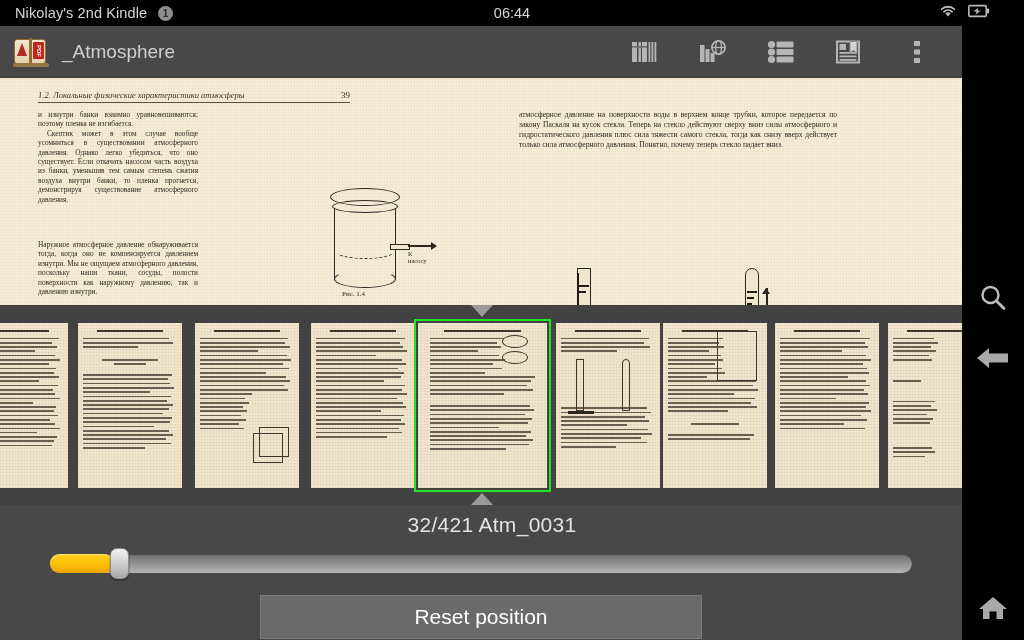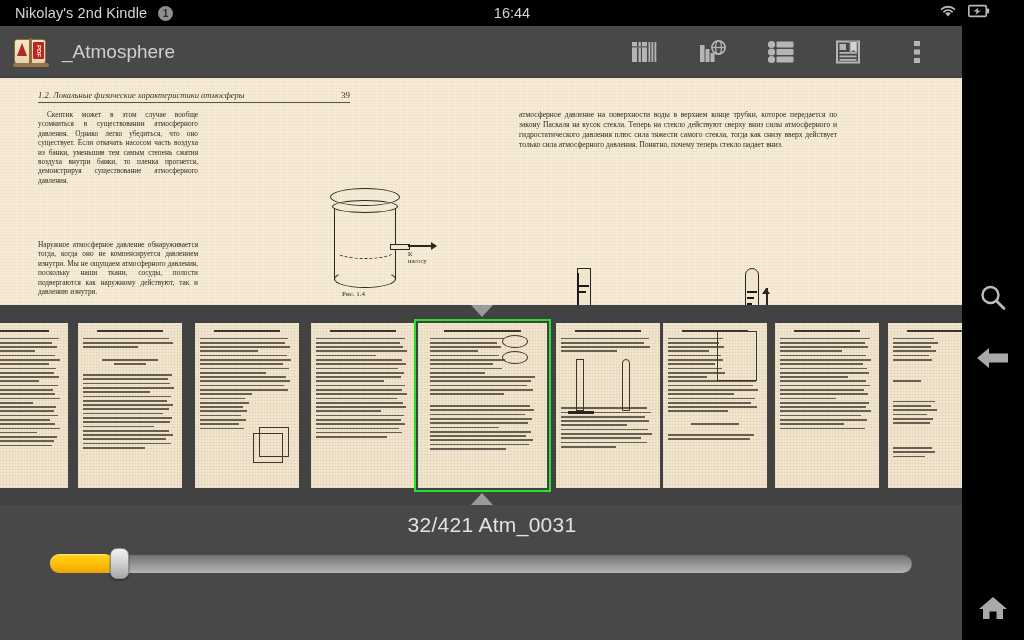--- a/index.html
+++ b/index.html
@@ -256,21 +256,21 @@
   .nb-home   { top: 556px; }
 </style>
 </head>
 <body>
 
 <div id="app">
 
   <div class="statusbar">
     <span class="sb-title">Nikolay's 2nd Kindle</span>
     <span class="sb-badge">1</span>
-    <span class="sb-clock">16:44</span>
+    <span class="sb-clock">06:44</span>
     <span class="sb-right">
       <span>
         <svg width="18" height="14" viewBox="0 0 18 14">
           <path d="M9 12.6 L6.2 9.2 A4.6 4.6 0 0 1 11.8 9.2 Z" fill="#b9b9b9"></path>
           <path d="M2.6 5.2 A9.6 9.6 0 0 1 15.4 5.2" stroke="#b9b9b9" stroke-width="1.8" fill="none" stroke-linecap="round"></path>
           <path d="M4.9 7.7 A6.2 6.2 0 0 1 13.1 7.7" stroke="#b9b9b9" stroke-width="1.8" fill="none" stroke-linecap="round"></path>
         </svg>
       </span>
       <span>
         <svg width="22" height="14" viewBox="0 0 22 14">
@@ -353,24 +353,25 @@
 
   <div class="pagearea">
 
     <div class="pg pg-left">
       <div class="hdr" style="left:38px; top:12px; width:312px; justify-content:space-between;">
         <span>1.2. Локальные физические характеристики атмосферы</span>
         <span class="pno">39</span>
         <span class="rule"></span>
       </div>
       <div class="col" style="left:38px; top:32px; width:160px;">
+        <p class="noind">и изнутри банки взаимно уравновешиваются; поэтому пленка не изгибается.</p>
         <p>Скептик может в этом случае вообще усомниться в существовании атмосферного давления. Однако легко убедиться, что оно существует. Если откачать насосом часть воздуха из банки, уменьшив тем самым степень сжатия воздуха внутри банки, то пленка прогнется, демонстрируя существование атмосферного давления.</p>
       </div>
       <div class="col" style="left:38px; top:162px; width:160px;">
-        <p class="noind">Наружное атмосферное давление обнаруживается тогда, когда оно не компенсируется давлением изнутри. Мы не ощущаем атмосферного давления, поскольку наши ткани, сосуды, полости подвергаются как наружному действуют, так и давлению изнутри.</p>
+        <p class="noind">Наружное атмосферное давление обнаруживается тогда, когда оно не компенсируется давлением изнутри. Мы не ощущаем атмосферного давления, поскольку наши ткани, сосуды, полости поверхности как наружному давлению, так и давлению изнутри.</p>
       </div>
 
       <div class="jar">
         <span class="jar-body"></span>
         <span class="jar-bot"></span>
         <span class="jar-dash"></span>
         <span class="jar-rim"></span>
         <span class="jar-lid"></span>
         <span class="jar-spout"></span>
         <span class="jar-arrow"></span>
@@ -678,20 +679,23 @@
 
   <div class="bottom">
     <div class="pageinfo">32/421  Atm_0031</div>
 
     <div class="slider-wrap">
       <div class="slider-track"></div>
       <div class="slider-fill" style="width:64px;"></div>
       <div class="slider-thumb" style="left:60px;"></div>
     </div>
 
+    <div class="reset-btn">
+      <span>Reset position</span>
+    </div>
   </div>
 
   <div class="navrail">
     <div class="nav-btn nb-search">
       <span>
         <svg width="32" height="32" viewBox="0 0 32 32">
           <circle cx="13.5" cy="13" r="8" fill="none" stroke="#bdbdbd" stroke-width="2.4"></circle>
           <line x1="19.5" y1="19" x2="27" y2="26.5" stroke="#bdbdbd" stroke-width="2.8" stroke-linecap="round"></line>
         </svg>
       </span>

